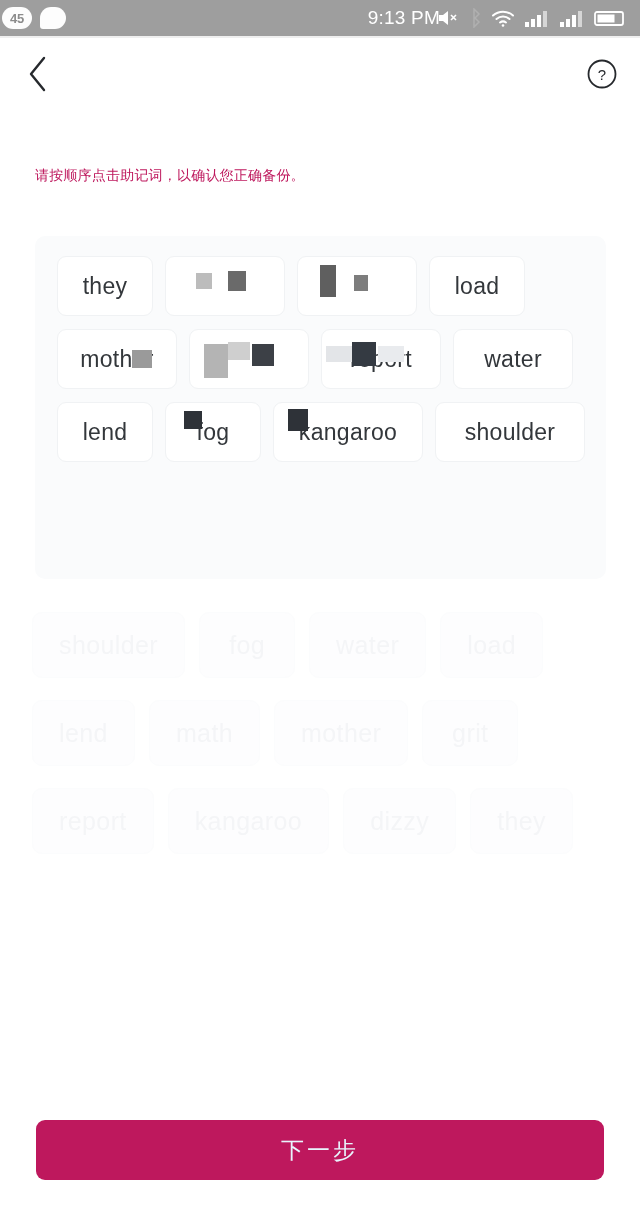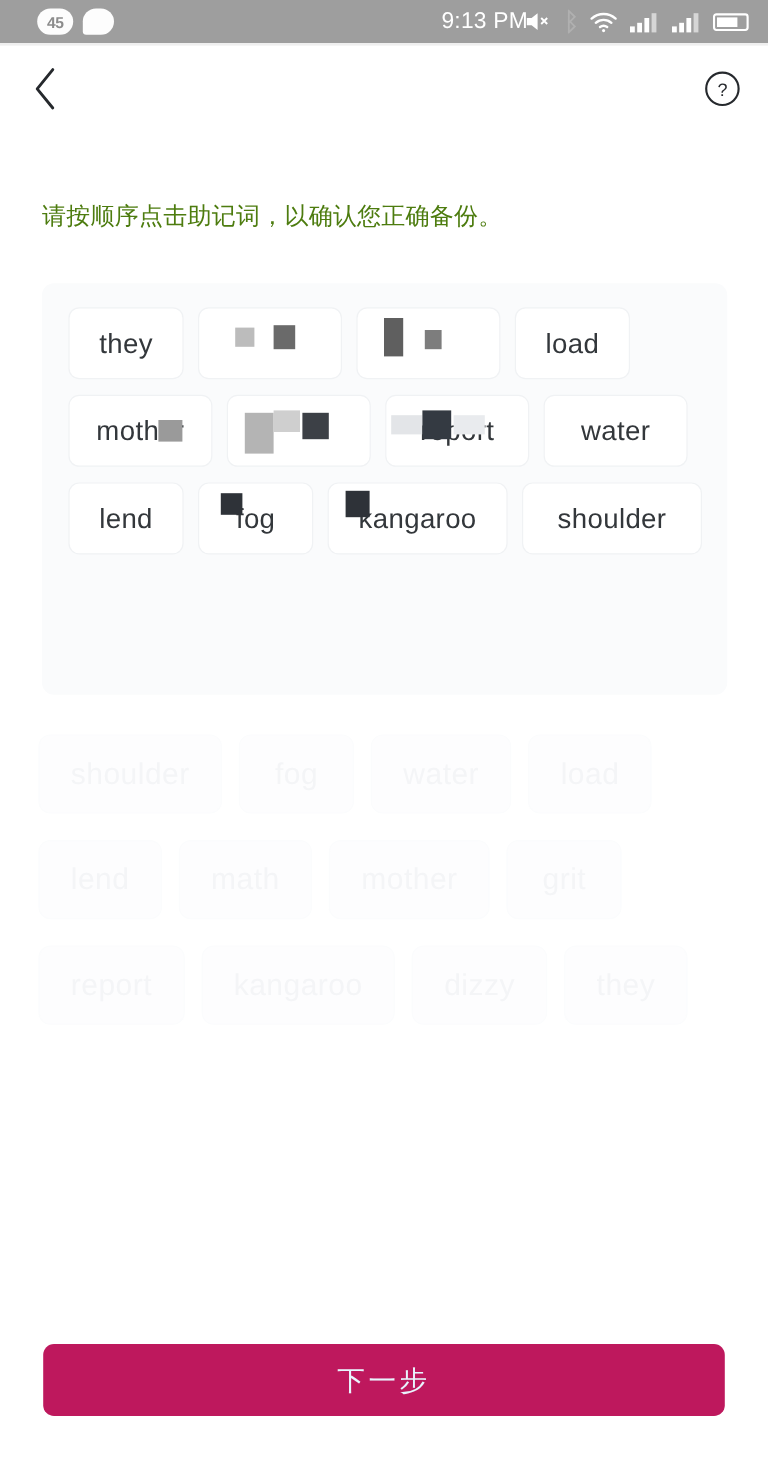--- a/index.html
+++ b/index.html
@@ -9,21 +9,21 @@
     font-family: "Liberation Sans", "DejaVu Sans", sans-serif;
     overflow: hidden;
   }
   .screen { position: relative; width: 640px; height: 1220px; background: #fff; }
 
   
   .statusbar {
     position: absolute; top: 0; left: 0; width: 640px; height: 36px;
     background: #9e9e9e; display: flex; align-items: center;
   }
-  .sb-left { display: flex; align-items: center; gap: 8px; padding-left: 31px; width: 200px; }
+  .sb-left { display: flex; align-items: center; gap: 8px; padding-left: 2px; width: 200px; }
   .sb-badge {
     width: 30px; height: 22px; border-radius: 11px; background: #fdfdfd;
     color: #8c8c8c; font-size: 13px; font-weight: 700;
     display: flex; align-items: center; justify-content: center;
     letter-spacing: -0.3px;
   }
   .sb-bubble { width: 26px; height: 22px; position: relative; }
   .sb-bubble i {
     position: absolute; inset: 0; background: #fdfdfd; border-radius: 11px 11px 11px 3px;
     display: block;
@@ -47,21 +47,21 @@
     display: flex; align-items: center; justify-content: center; cursor: pointer;
   }
 
   
   .title {
     position: absolute; left: 35px; top: 130px;
     font-size: 25px; font-weight: 700; color: #1f2225; letter-spacing: 0.5px;
   }
   .subtitle {
     position: absolute; left: 35px; top: 167px;
-    font-size: 20px; color: #4d7c0f; letter-spacing: 0.2px;
+    font-size: 14px; color: #be185d; letter-spacing: 0.2px;
   }
 
   
   .panel {
     position: absolute; left: 35px; top: 236px; width: 571px; height: 343px;
     background: #fafbfc; border-radius: 10px;
   }
   .panel-inner {
     position: absolute; left: 22px; top: 20px; right: 14px;
     display: flex; flex-wrap: wrap; gap: 13px 12px;

